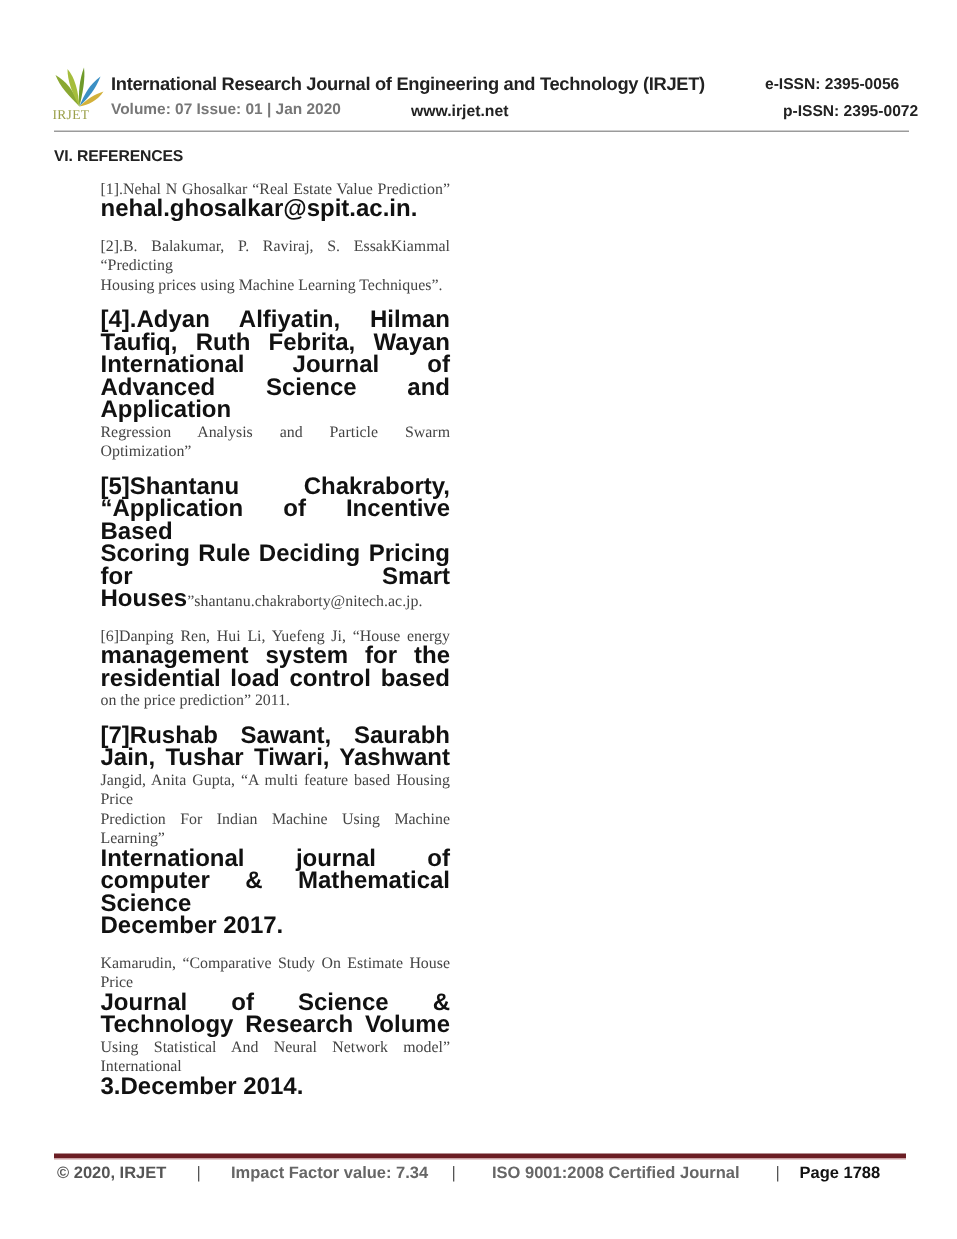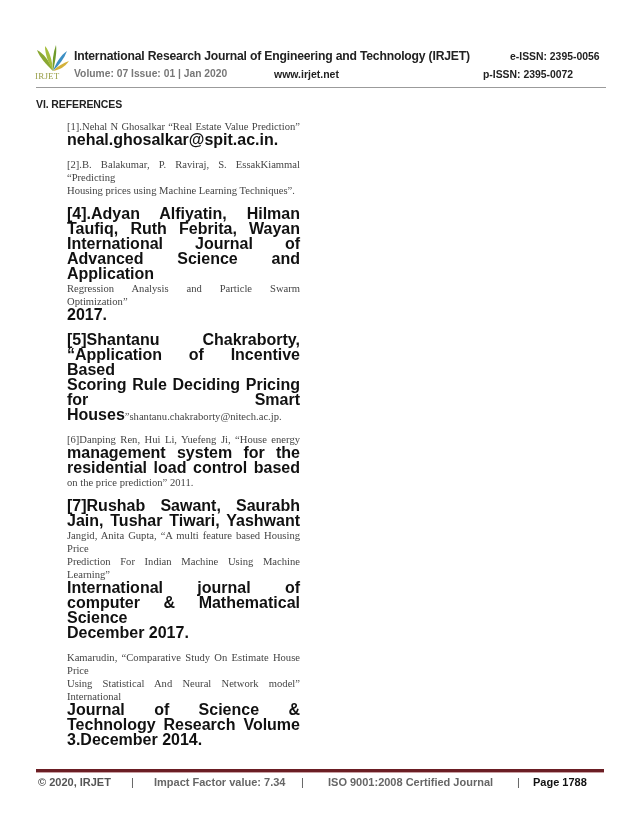--- a/index.html
+++ b/index.html
@@ -8,21 +8,21 @@
 
     
     .header { position: absolute; left: 34px; top: 44px; width: 572px; height: 42px; }
     .logo { position: absolute; left: 0; top: 0; width: 36px; height: 38px; }
     .logo svg { position: absolute; left: 2px; top: 0; }
     .logo-text { position: absolute; left: 1px; top: 27px; font-family: "Liberation Serif", serif; font-size: 9px; color: #9aa04a; letter-spacing: 0.2px; }
     .journal-title { position: absolute; left: 40px; top: 5px; font-family: "Liberation Sans", sans-serif; font-weight: bold; font-size: 12.2px; color: #222; letter-spacing: -0.2px; white-space: nowrap; }
     .vol-line { position: absolute; left: 40px; top: 24px; font-family: "Liberation Sans", sans-serif; font-size: 10.3px; color: #777; font-weight: bold; white-space: nowrap; }
     .website { position: absolute; left: 240px; top: 24px; font-family: "Liberation Sans", sans-serif; font-size: 10.5px; color: #222; font-weight: bold; white-space: nowrap; }
     .eissn { position: absolute; left: 476px; top: 7px; font-family: "Liberation Sans", sans-serif; font-size: 10.4px; font-weight: bold; color: #222; white-space: nowrap; }
-    .pissn { position: absolute; left: 449px; top: 25px; font-family: "Liberation Sans", sans-serif; font-size: 10.4px; font-weight: bold; color: #222; white-space: nowrap; }
+    .pissn { position: absolute; left: 488px; top: 25px; font-family: "Liberation Sans", sans-serif; font-size: 10.4px; font-weight: bold; color: #222; white-space: nowrap; }
     .header-rule { position: absolute; left: 36px; top: 87px; width: 570px; height: 1px; background: #9b9b9b; }
 
     
     .column { position: absolute; left: 36px; top: 98px; width: 264px; }
     .section-heading { font-family: "Liberation Sans", sans-serif; font-weight: bold; font-size: 10.5px; color: #222; margin: 0 0 10px 0; letter-spacing: -0.1px; }
     .ref { margin: 0 0 10px 0; text-align: justify; font-size: 10px; line-height: 13px; color: #3a3a3a; }
     .ref .serif { font-family: "Liberation Serif", serif; font-size: 10.6px; color: #444; }
     .ref .bold { font-family: "Liberation Sans", sans-serif; font-weight: bold; font-size: 16px; color: #111; }
     .ref .line { display: block; text-align: justify; text-align-last: justify; padding-left: 31px; }
     .ref .line.last { text-align-last: left; }
@@ -72,43 +72,42 @@
           <span class="line last"><span class="bold">nehal.ghosalkar@spit.ac.in.</span></span>
         </div>
         <div class="ref">
           <span class="line"><span class="serif">[2].B. Balakumar, P. Raviraj, S. EssakKiammal “Predicting</span></span>
           <span class="line last"><span class="serif">Housing prices using Machine Learning Techniques”.</span></span>
         </div>
         <div class="ref">
           <span class="line"><span class="bold">[4].Adyan Alfiyatin, Hilman Taufiq, Ruth Febrita, Wayan</span></span>
           <span class="line"><span class="bold">International Journal of Advanced Science and Application</span></span>
           <span class="line"><span class="serif">Regression Analysis and Particle Swarm Optimization”</span></span>
-          <span class="line last"><span class="bold">2017.</span></span>
         </div>
         <div class="ref">
           <span class="line"><span class="bold">[5]Shantanu Chakraborty, “Application of Incentive Based</span></span>
           <span class="line"><span class="bold">Scoring Rule Deciding Pricing for Smart</span></span>
           <span class="line last"><span class="bold">Houses</span><span class="serif">”shantanu.chakraborty@nitech.ac.jp.</span></span>
         </div>
         <div class="ref">
           <span class="line"><span class="serif">[6]Danping Ren, Hui Li, Yuefeng Ji, “House energy</span></span>
           <span class="line"><span class="bold">management system for the residential load control based</span></span>
           <span class="line last"><span class="serif">on the price prediction” 2011.</span></span>
         </div>
         <div class="ref">
           <span class="line"><span class="bold">[7]Rushab Sawant, Saurabh Jain, Tushar Tiwari, Yashwant</span></span>
           <span class="line"><span class="serif">Jangid, Anita Gupta, “A multi feature based Housing Price</span></span>
           <span class="line"><span class="serif">Prediction For Indian Machine Using Machine Learning”</span></span>
           <span class="line"><span class="bold">International journal of computer &amp; Mathematical Science</span></span>
           <span class="line last"><span class="bold">December 2017.</span></span>
         </div>
         <div class="ref">
           <span class="line"><span class="serif">Kamarudin, “Comparative Study On Estimate House Price</span></span>
+          <span class="line"><span class="bold">Journal of Science &amp; Technology Research Volume</span></span>
           <span class="line"><span class="serif">Using Statistical And Neural Network model” International</span></span>
-          <span class="line"><span class="bold">Journal of Science &amp; Technology Research Volume</span></span>
           <span class="line last"><span class="bold">3.December 2014.</span></span>
         </div>
       </div>
   </div>
 
   <div class="footer-rule-dark"></div>
   <div class="footer-rule-light"></div>
   <div class="footer">
     <span class="f-copy">© 2020, IRJET</span>
     <span class="f-sep1">|</span>

